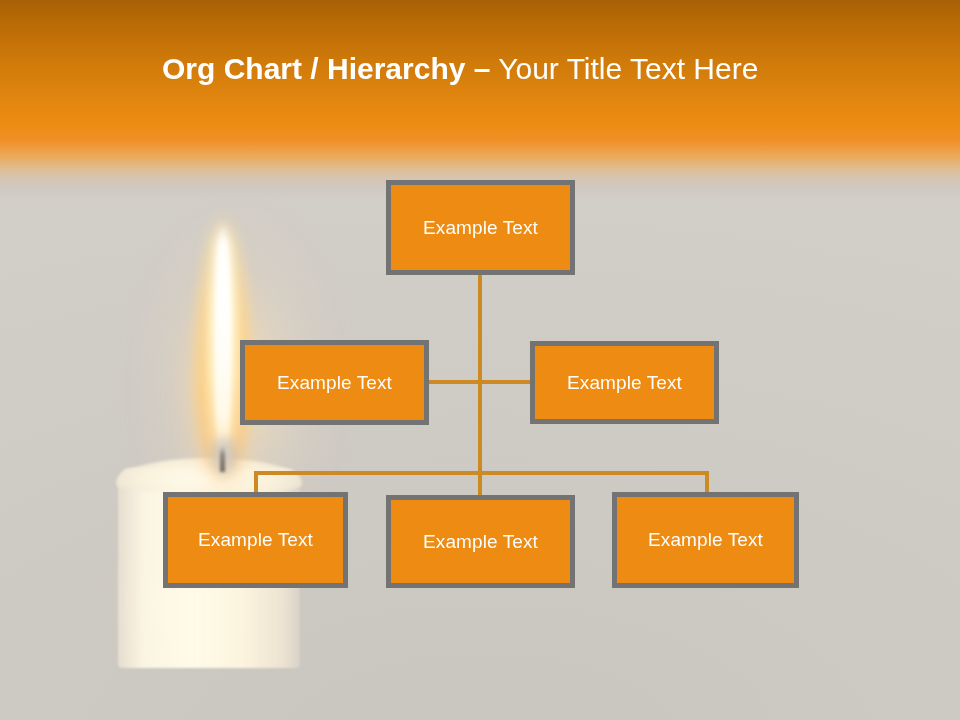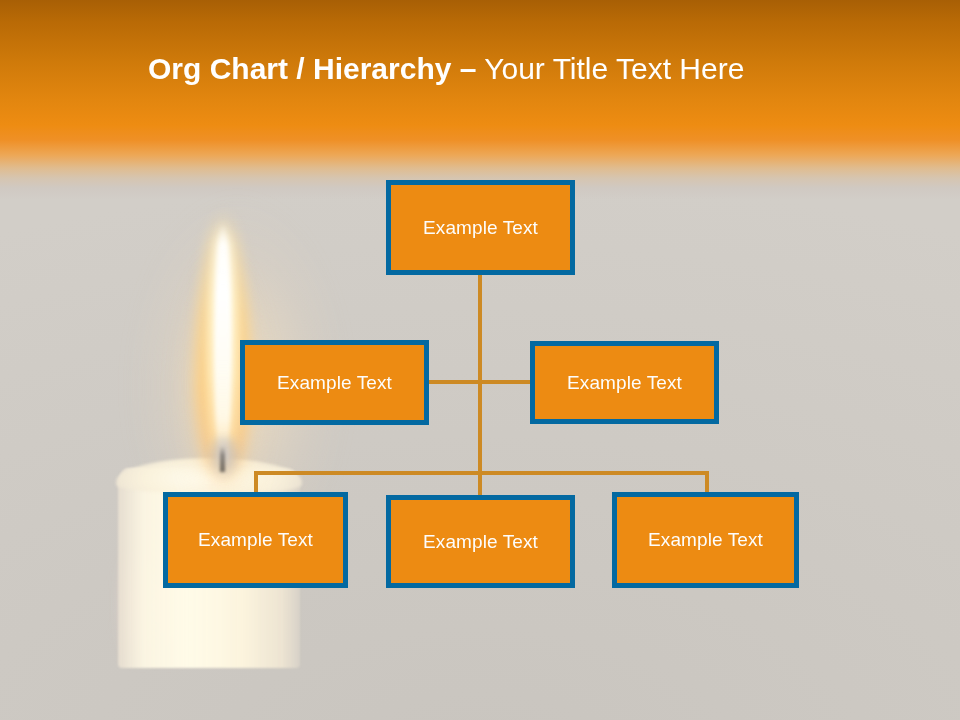--- a/index.html
+++ b/index.html
@@ -198,36 +198,36 @@
   .conn {
     position: absolute;
     background: #cd8a24;
   }
 
   
   .node {
     position: absolute;
     box-sizing: border-box;
     background: #ed8b12;
-    border: 5px solid #0369a1;
+    border: 5px solid #737373;
     display: flex;
     align-items: center;
     justify-content: center;
   }
   .node span {
     color: #fdfdfc;
     font-size: 19px;
     letter-spacing: 0.1px;
     white-space: nowrap;
   }
 
   
   .title {
     position: absolute;
-    left: 148px;
+    left: 162px;
     top: 52px;
     color: #ffffff;
     font-size: 30px;
     white-space: nowrap;
   }
   .title .b { font-weight: bold; }
   .title .n { font-weight: normal; }
 </style>
 </head>
 <body>

